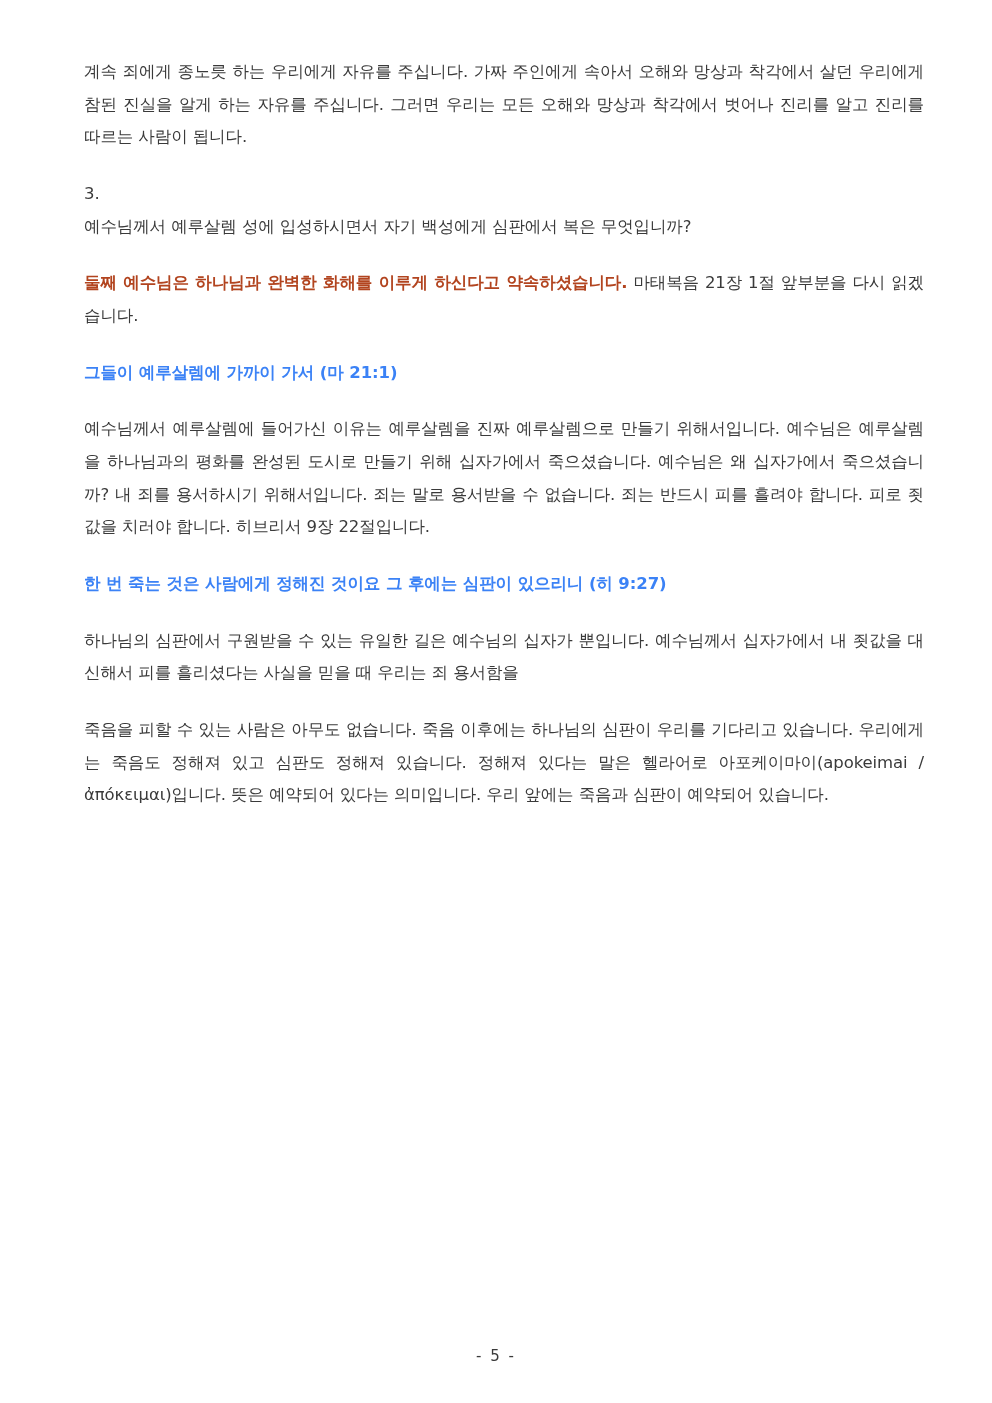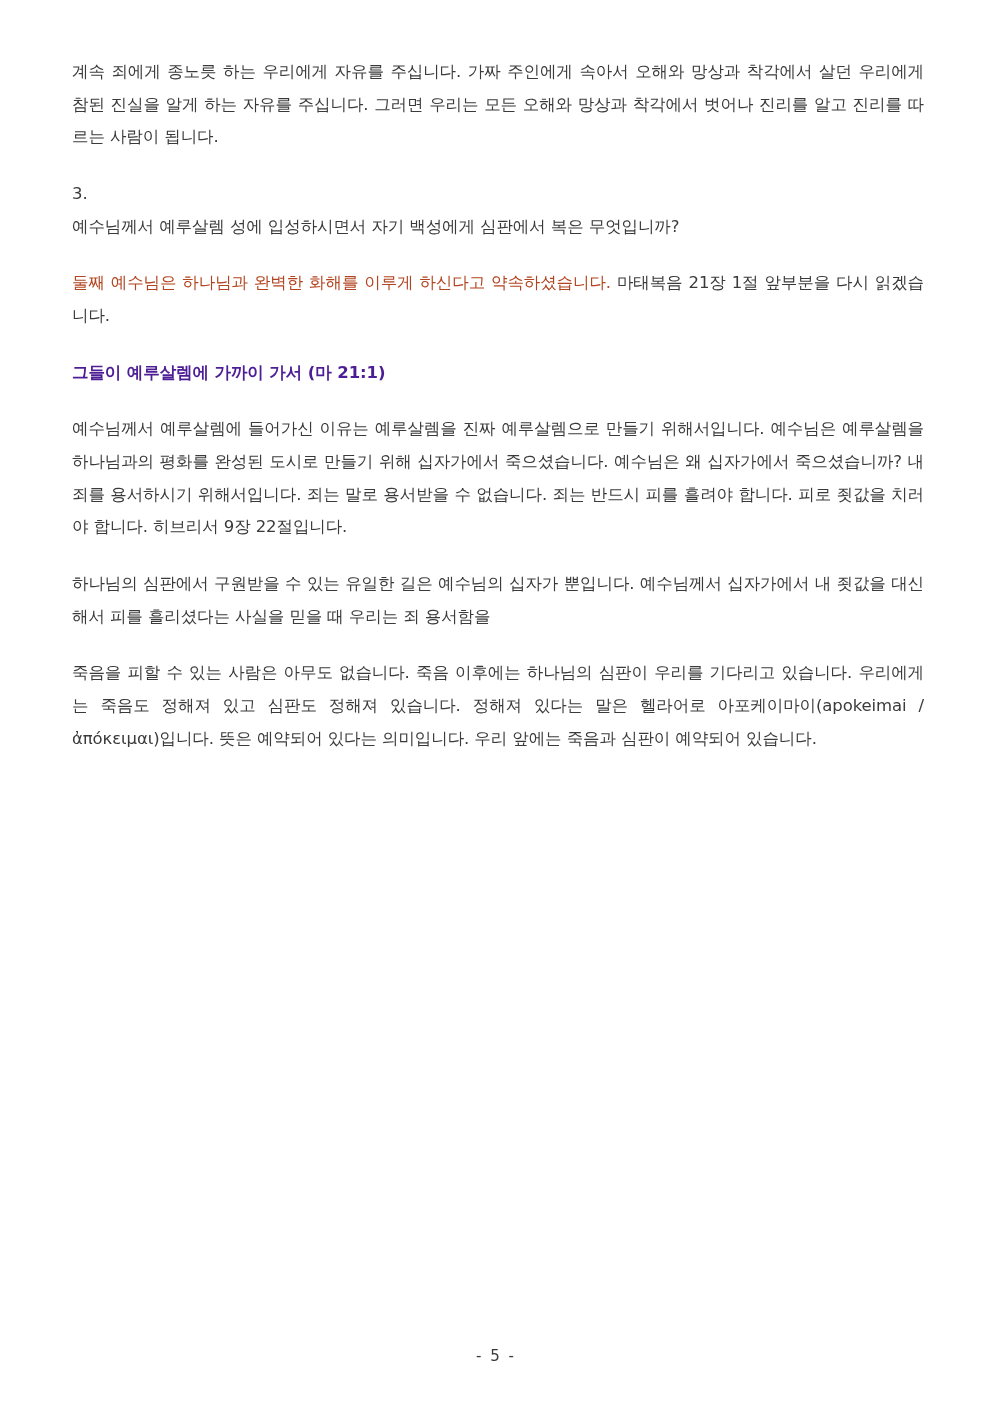--- a/index.html
+++ b/index.html
@@ -19,33 +19,33 @@
   .body-text {
     font-size: 16.5px;
     line-height: 1.98;
     color: #3a3a3a;
     text-align: justify;
     text-justify: inter-word;
     margin: 0;
     letter-spacing: -0.1px;
   }
   .para {
-    margin: 0 0 24px 4px;
+    margin: 0 0 24px 16px;
   }
   .para.tight {
     margin-bottom: 0;
   }
   .heading-red {
     color: #b2441f;
-    font-weight: normal;
+    font-weight: bold;
     font-size: 16.5px;
   }
   .bold-verse {
     font-weight: bold;
-    color: #4c1d95;
+    color: #3b82f6;
   }
   .footer {
     position: absolute;
     left: 0;
     right: 0;
     bottom: 38px;
     text-align: center;
     font-size: 15px;
     color: #3a3a3a;
     font-family: "DejaVu Sans", "Liberation Sans", sans-serif;
@@ -65,19 +65,20 @@
 
   <p class="body-text para"><span class="heading-red">둘째 예수님은 하나님과 완벽한 화해를 이루게 하신다고 약속하셨습니다.</span><span> 마태복음 21장 1절 앞부분을 다시 읽겠습니다.</span></p>
 
   <p class="body-text para"><span class="bold-verse">그들이 예루살렘에 가까이 가서 (마 21:1)</span></p>
 
 
   <p class="body-text para">예수님께서 예루살렘에 들어가신 이유는 예루살렘을 진짜 예루살렘으로 만들기 위해서입니다. 예수님은 예루살렘을 하나님과의 평화를 완성된 도시로 만들기 위해 십자가에서 죽으셨습니다. 예수님은 왜 십자가에서 죽으셨습니까? 내 죄를 용서하시기 위해서입니다. 죄는 말로 용서받을 수 없습니다. 죄는 반드시 피를 흘려야 합니다. 피로 죗값을 치러야 합니다. 히브리서 9장 22절입니다.</p>
 
 
 
+  <p class="body-text para"><span class="bold-verse">한 번 죽는 것은 사람에게 정해진 것이요 그 후에는 심판이 있으리니 (히 9:27)</span></p>
 
   <p class="body-text para">하나님의 심판에서 구원받을 수 있는 유일한 길은 예수님의 십자가 뿐입니다. 예수님께서 십자가에서 내 죗값을 대신해서 피를 흘리셨다는 사실을 믿을 때 우리는 죄 용서함을</p>
 
   <p class="body-text para">죽음을 피할 수 있는 사람은 아무도 없습니다. 죽음 이후에는 하나님의 심판이 우리를 기다리고 있습니다. 우리에게는 죽음도 정해져 있고 심판도 정해져 있습니다. 정해져 있다는 말은 헬라어로  아포케이마이(apokeimai / ἀπόκειμαι)입니다. 뜻은 예약되어 있다는 의미입니다. 우리 앞에는 죽음과 심판이 예약되어 있습니다.</p>
 
   <div class="footer">- 5 -</div>
 </div>
 
 </body></html>

